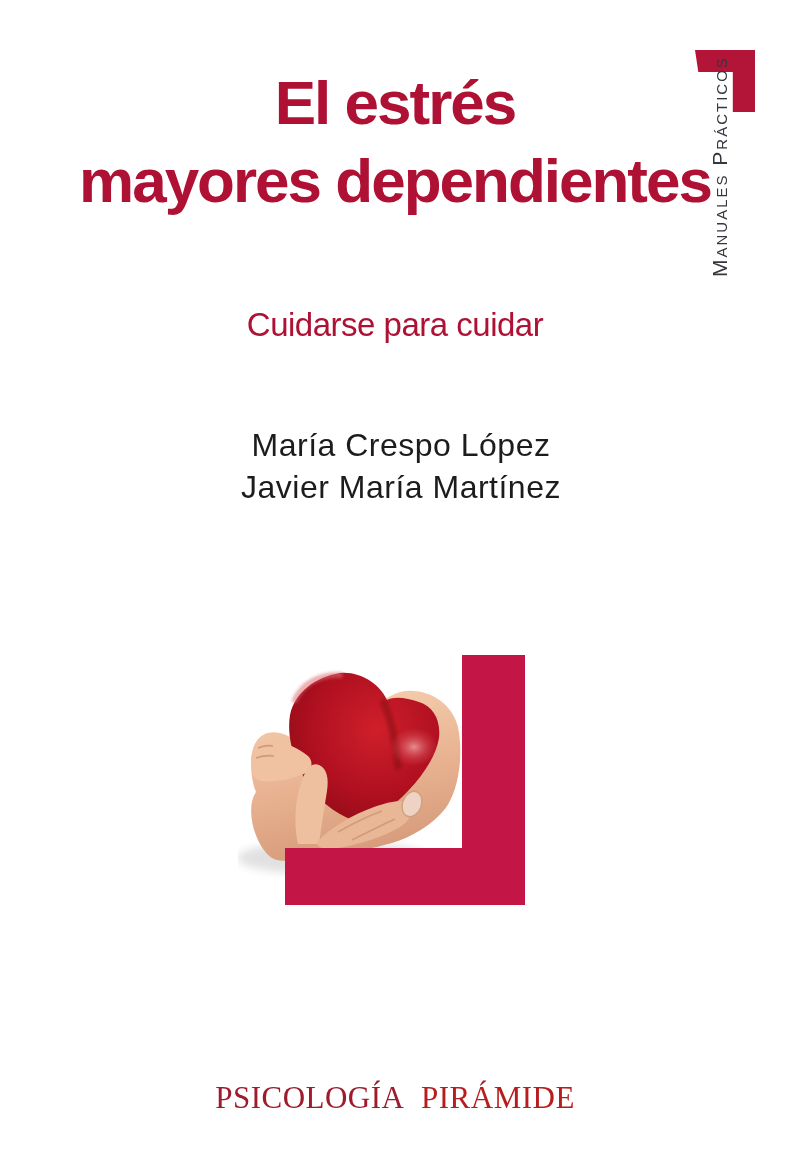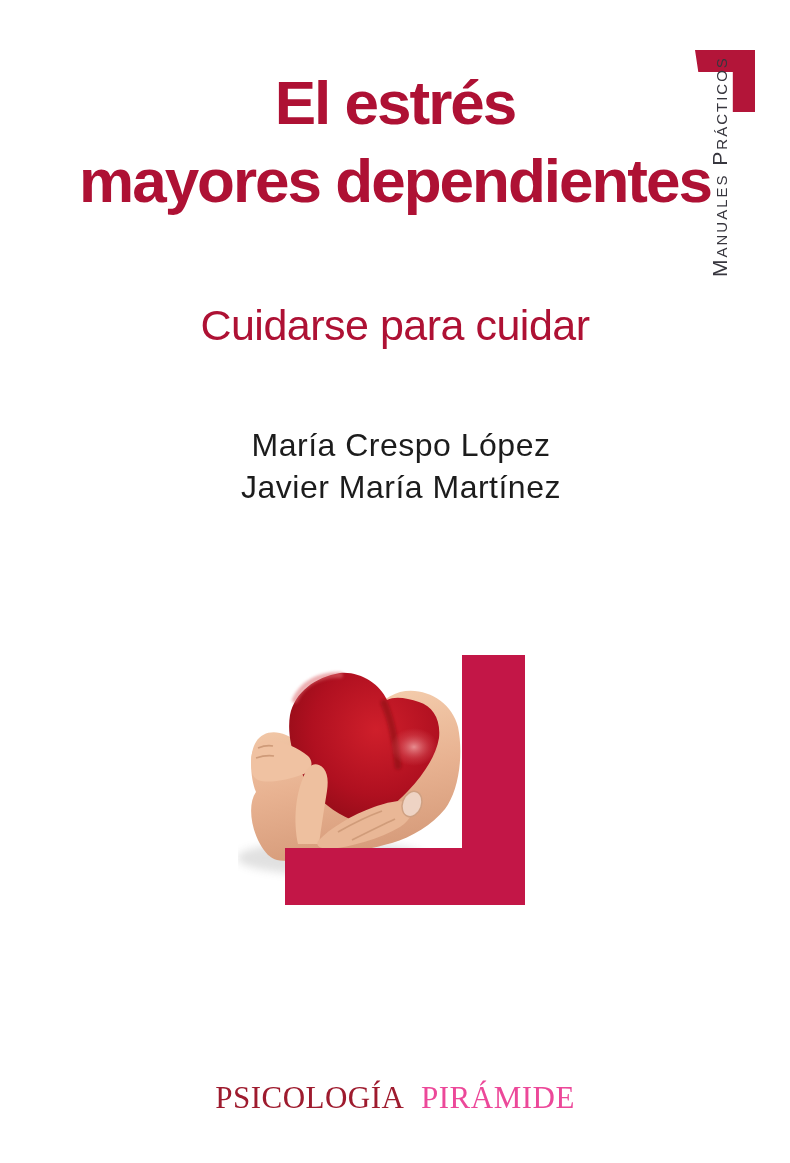--- a/index.html
+++ b/index.html
@@ -46,21 +46,21 @@
     font-weight: bold;
     letter-spacing: -2px;
     color: var(--title-red, #ae1134);
   }
   .title span { display: block; }
 
   .subtitle {
     position: absolute;
     top: 301px; left: 0; right: 0;
     text-align: center;
-    font-size: 43px;
+    font-size: 33px;
     line-height: 48px;
     font-weight: normal;
     letter-spacing: -0.5px;
     color: var(--title-red, #ae1134);
   }
 
   .authors {
     position: absolute;
     top: 424px; left: 0; right: 0;
     text-align: center;
@@ -95,21 +95,21 @@
   .logo {
     position: absolute;
     top: 1080px; left: 0; right: 0;
     text-align: center;
     font-family: "Liberation Serif", serif;
     font-size: 31px;
     letter-spacing: 0.5px;
     white-space: nowrap;
   }
   .logo .series { color: var(--series-red, #9e1b2e); text-align: center; }
-  .logo .pub    { color: #ec4899; margin-left: 10px; }
+  .logo .pub    { color: #b91c1c; margin-left: 10px; }
 </style>
 </head>
 <body>
 
 <div class="cover">
 
   <div class="corner-mark"></div>
 
   <div class="collection">Manuales Prácticos</div>
 

